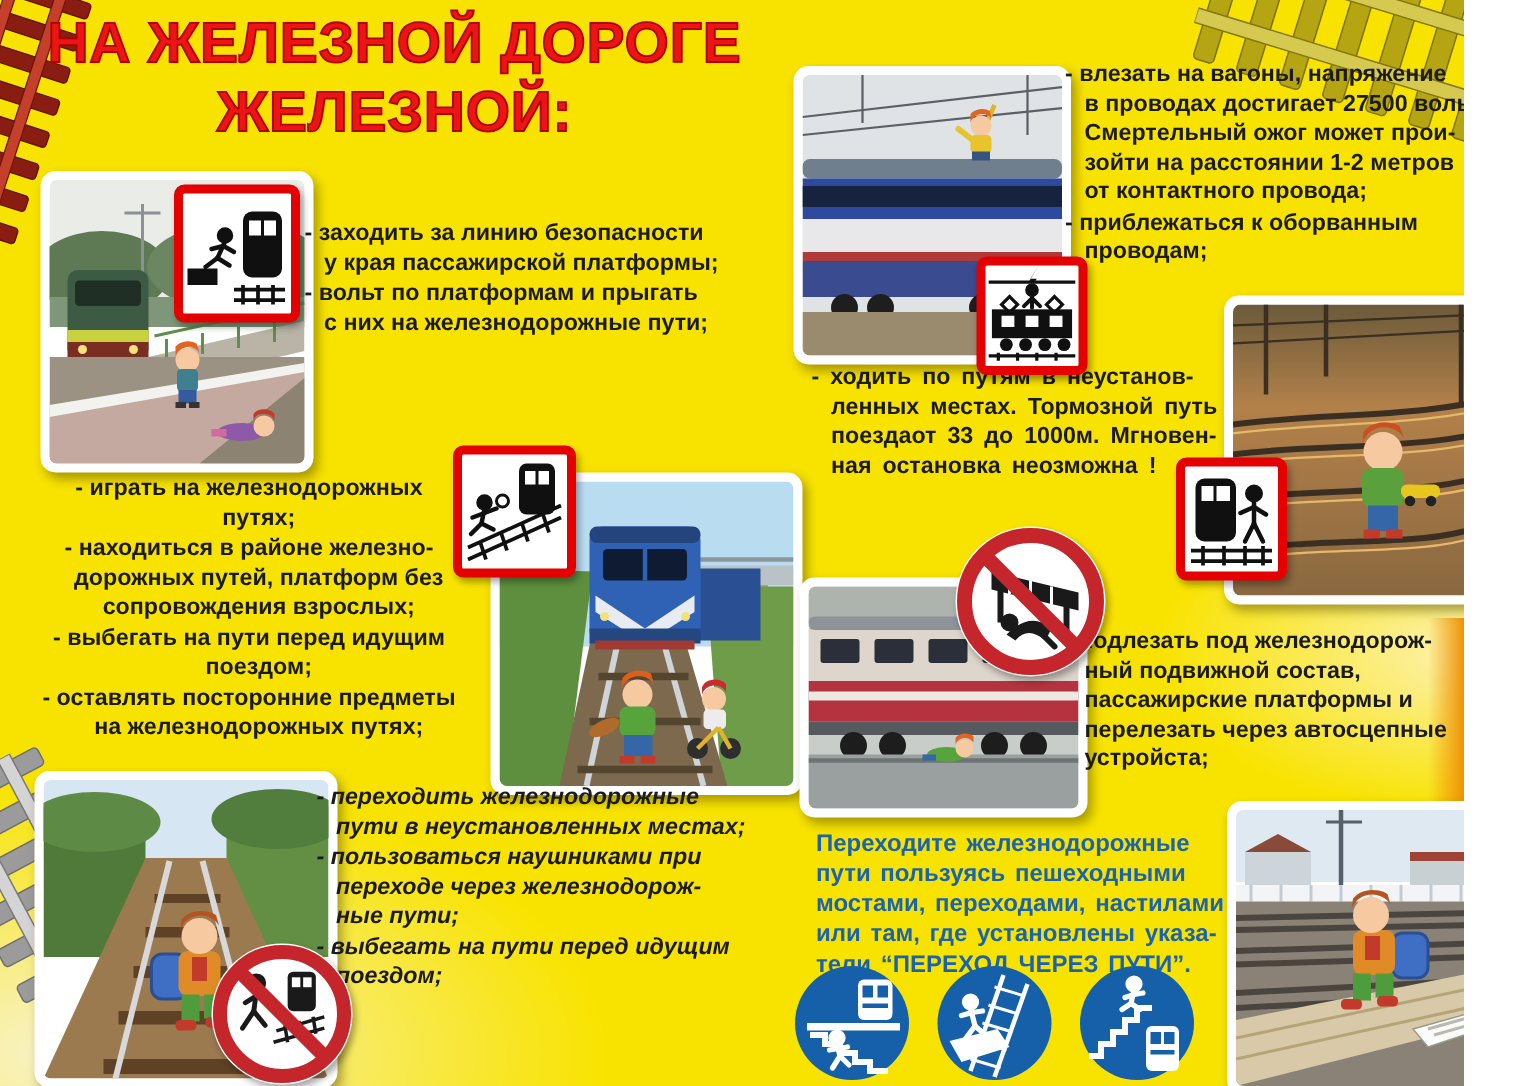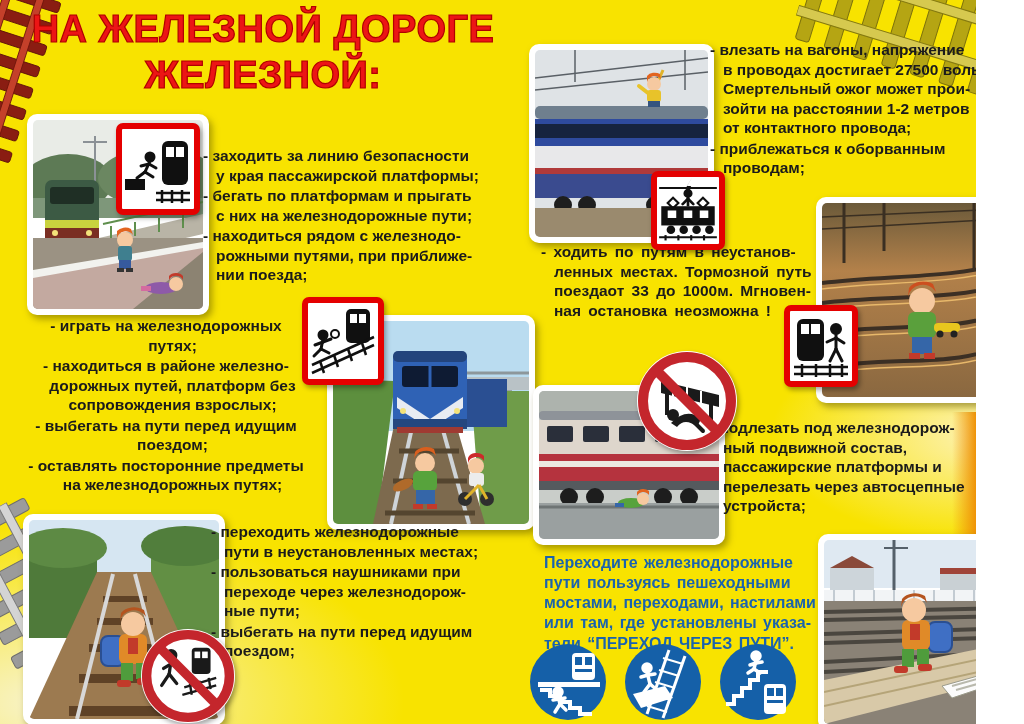--- a/index.html
+++ b/index.html
@@ -560,25 +560,22 @@
         </g>
       </g>
       <circle cx="50" cy="50" r="44" fill="none" stroke="#c4262c" stroke-width="10"></circle>
       <line x1="20" y1="20" x2="80" y2="80" stroke="#c4262c" stroke-width="10"></line>
     </svg>
   </div>
 
   <ul class="rules" style="left:203px;top:146px;width:325px;">
       <li>- заходить за линию безопасности
 у края пассажирской платформы;</li>
-      <li>- бегать по платформам и прыгать
+      <li>- вольт по платформам и прыгать
 с них на железнодорожные пути;</li>
-      <li>- находиться рядом с железнодо-
-рожными путями, при приближе-
-нии поезда;</li>
     </ul>
 
   <ul class="rules" style="left:710px;top:40px;width:306px;">
       <li>- влезать на вагоны, напряжение
 в проводах достигает 27500 вольт.
 Смертельный ожог может прои-
 зойти на расстоянии 1-2 метров
 от контактного провода;</li>
       <li>- приблежаться к оборванным
 проводам;</li>
@@ -604,21 +601,21 @@
     </ul>
 
   <ul class="rules" style="left:710px;top:418px;width:304px;">
       <li>- подлезать под железнодорож-
 ный подвижной состав,
 пассажирские платформы и
 перелезать через автосцепные
 устройста;</li>
     </ul>
 
-  <ul class="rules" style="left:211px;top:522px;width:308px;">
+  <ul class="rules" style="left:211px;top:522px;width:308px;font-style:italic;">
       <li>- переходить железнодорожные
 пути в неустановленных местах;</li>
       <li>- пользоваться наушниками при
 переходе через железнодорож-
 ные пути;</li>
       <li>- выбегать на пути перед идущим
 поездом;</li>
     </ul>
 
   <p class="advice" style="left:527px;top:536px;width:296px;">Переходите железнодорожные

